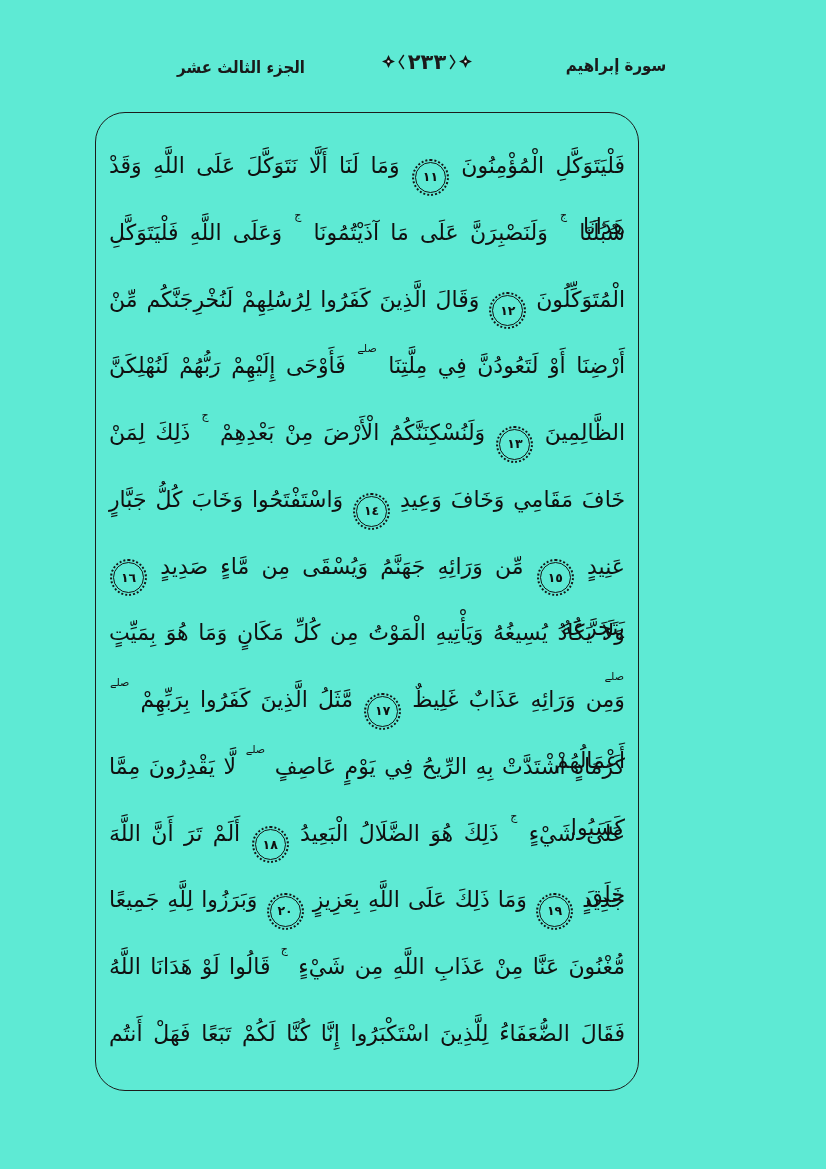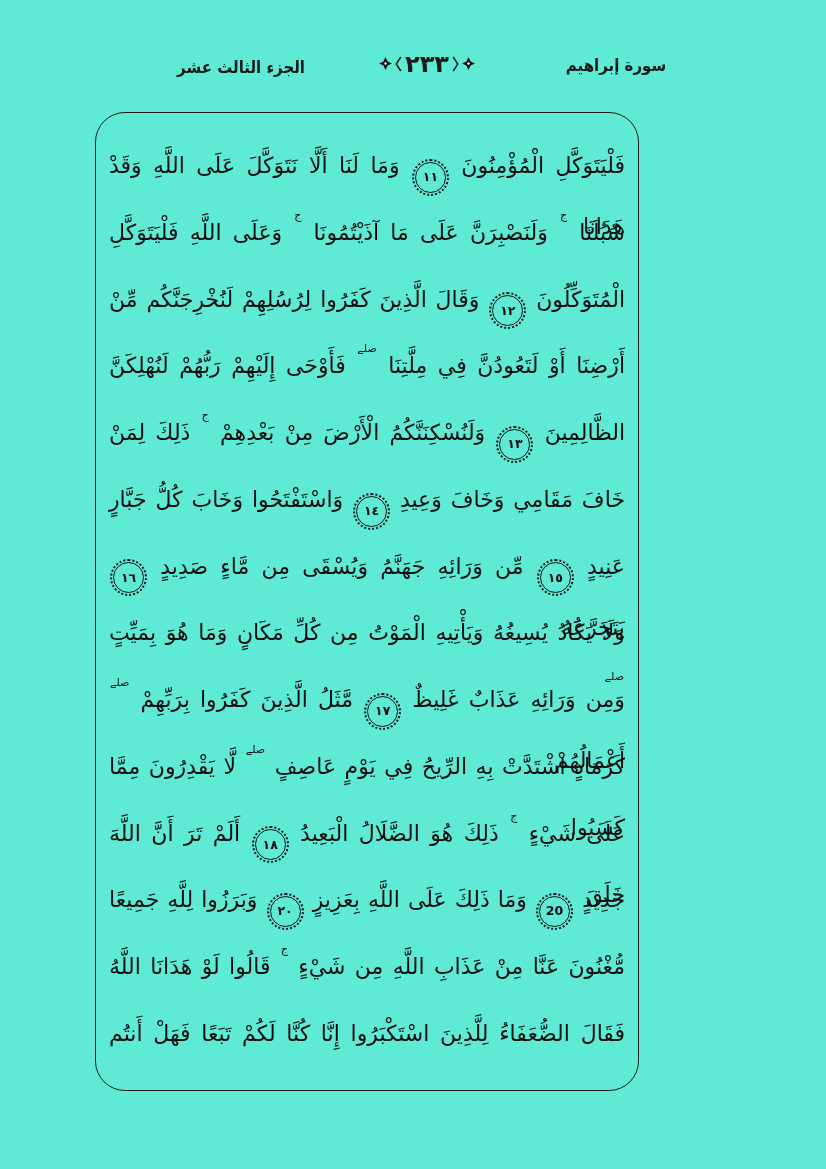--- a/index.html
+++ b/index.html
@@ -13,21 +13,21 @@
     overflow: hidden;
     direction: rtl;
   }
   
   .hdr-item { position: absolute; text-align: center; color: #1a1a1a; white-space: nowrap; }
   .juz   { left: 185px; top: 58px; width: 120px; font-size: 15px; font-weight: 700; transform: scale(1, 1.12); }
   .surah { left: 556px; top: 56px; width: 120px; font-size: 15px; font-weight: 700; transform: scale(1, 1.12); }
   .pagenum {
     left: 372px; top: 50px; width: 110px;
     display: flex; align-items: center; justify-content: center; gap: 2px;
-    font-size: 24px; font-weight: 700;
+    font-size: 21px; font-weight: 700;
   }
   .pagenum svg { display: block; }
   .num { padding: 0 1px; letter-spacing: 1px; }
   
   .frame {
     position: absolute;
     left: 95px; top: 112px;
     width: 544px; height: 979px;
     border: 1.6px solid #1c1c1c;
     border-radius: 30px;
@@ -111,18 +111,18 @@
       <div class="qline"><span class="qtext">سُبُلَنَا</span> <span class="waqf">ج</span> <span class="qtext">وَلَنَصْبِرَنَّ عَلَى مَا آذَيْتُمُونَا</span> <span class="waqf">ج</span> <span class="qtext">وَعَلَى اللَّهِ فَلْيَتَوَكَّلِ</span></div>
       <div class="qline"><span class="qtext">الْمُتَوَكِّلُونَ</span> <span class="ayah">١٢</span> <span class="qtext">وَقَالَ الَّذِينَ كَفَرُوا لِرُسُلِهِمْ لَنُخْرِجَنَّكُم مِّنْ</span></div>
       <div class="qline"><span class="qtext">أَرْضِنَا أَوْ لَتَعُودُنَّ فِي مِلَّتِنَا</span> <span class="waqf">صلے</span> <span class="qtext">فَأَوْحَى إِلَيْهِمْ رَبُّهُمْ لَنُهْلِكَنَّ</span></div>
       <div class="qline"><span class="qtext">الظَّالِمِينَ</span> <span class="ayah">١٣</span> <span class="qtext">وَلَنُسْكِنَنَّكُمُ الْأَرْضَ مِنْ بَعْدِهِمْ</span> <span class="waqf">ج</span> <span class="qtext">ذَلِكَ لِمَنْ</span></div>
       <div class="qline"><span class="qtext">خَافَ مَقَامِي وَخَافَ وَعِيدِ</span> <span class="ayah">١٤</span> <span class="qtext">وَاسْتَفْتَحُوا وَخَابَ كُلُّ جَبَّارٍ</span></div>
       <div class="qline"><span class="qtext">عَنِيدٍ</span> <span class="ayah">١٥</span> <span class="qtext">مِّن وَرَائِهِ جَهَنَّمُ وَيُسْقَى مِن مَّاءٍ صَدِيدٍ</span> <span class="ayah">١٦</span> <span class="qtext">يَتَجَرَّعُهُ</span></div>
       <div class="qline"><span class="qtext">وَلَا يَكَادُ يُسِيغُهُ وَيَأْتِيهِ الْمَوْتُ مِن كُلِّ مَكَانٍ وَمَا هُوَ بِمَيِّتٍ</span> <span class="waqf">صلے</span></div>
       <div class="qline"><span class="qtext">وَمِن وَرَائِهِ عَذَابٌ غَلِيظٌ</span> <span class="ayah">١٧</span> <span class="qtext">مَّثَلُ الَّذِينَ كَفَرُوا بِرَبِّهِمْ</span> <span class="waqf">صلے</span> <span class="qtext">أَعْمَالُهُمْ</span></div>
       <div class="qline"><span class="qtext">كَرَمَادٍ اشْتَدَّتْ بِهِ الرِّيحُ فِي يَوْمٍ عَاصِفٍ</span> <span class="waqf">صلے</span> <span class="qtext">لَّا يَقْدِرُونَ مِمَّا كَسَبُوا</span></div>
       <div class="qline"><span class="qtext">عَلَى شَيْءٍ</span> <span class="waqf">ج</span> <span class="qtext">ذَلِكَ هُوَ الضَّلَالُ الْبَعِيدُ</span> <span class="ayah">١٨</span> <span class="qtext">أَلَمْ تَرَ أَنَّ اللَّهَ خَلَقَ</span></div>
-      <div class="qline"><span class="qtext">جَدِيدٍ</span> <span class="ayah">20</span> <span class="qtext">وَمَا ذَلِكَ عَلَى اللَّهِ بِعَزِيزٍ</span> <span class="ayah">٢٠</span> <span class="qtext">وَبَرَزُوا لِلَّهِ جَمِيعًا</span></div>
+      <div class="qline"><span class="qtext">جَدِيدٍ</span> <span class="ayah">١٩</span> <span class="qtext">وَمَا ذَلِكَ عَلَى اللَّهِ بِعَزِيزٍ</span> <span class="ayah">٢٠</span> <span class="qtext">وَبَرَزُوا لِلَّهِ جَمِيعًا</span></div>
       <div class="qline"><span class="qtext">مُّغْنُونَ عَنَّا مِنْ عَذَابِ اللَّهِ مِن شَيْءٍ</span> <span class="waqf">ج</span> <span class="qtext">قَالُوا لَوْ هَدَانَا اللَّهُ</span></div>
       <div class="qline"><span class="qtext">فَقَالَ الضُّعَفَاءُ لِلَّذِينَ اسْتَكْبَرُوا إِنَّا كُنَّا لَكُمْ تَبَعًا فَهَلْ أَنتُم</span></div>
     </div>
 
 </div>
 
 </body></html>

